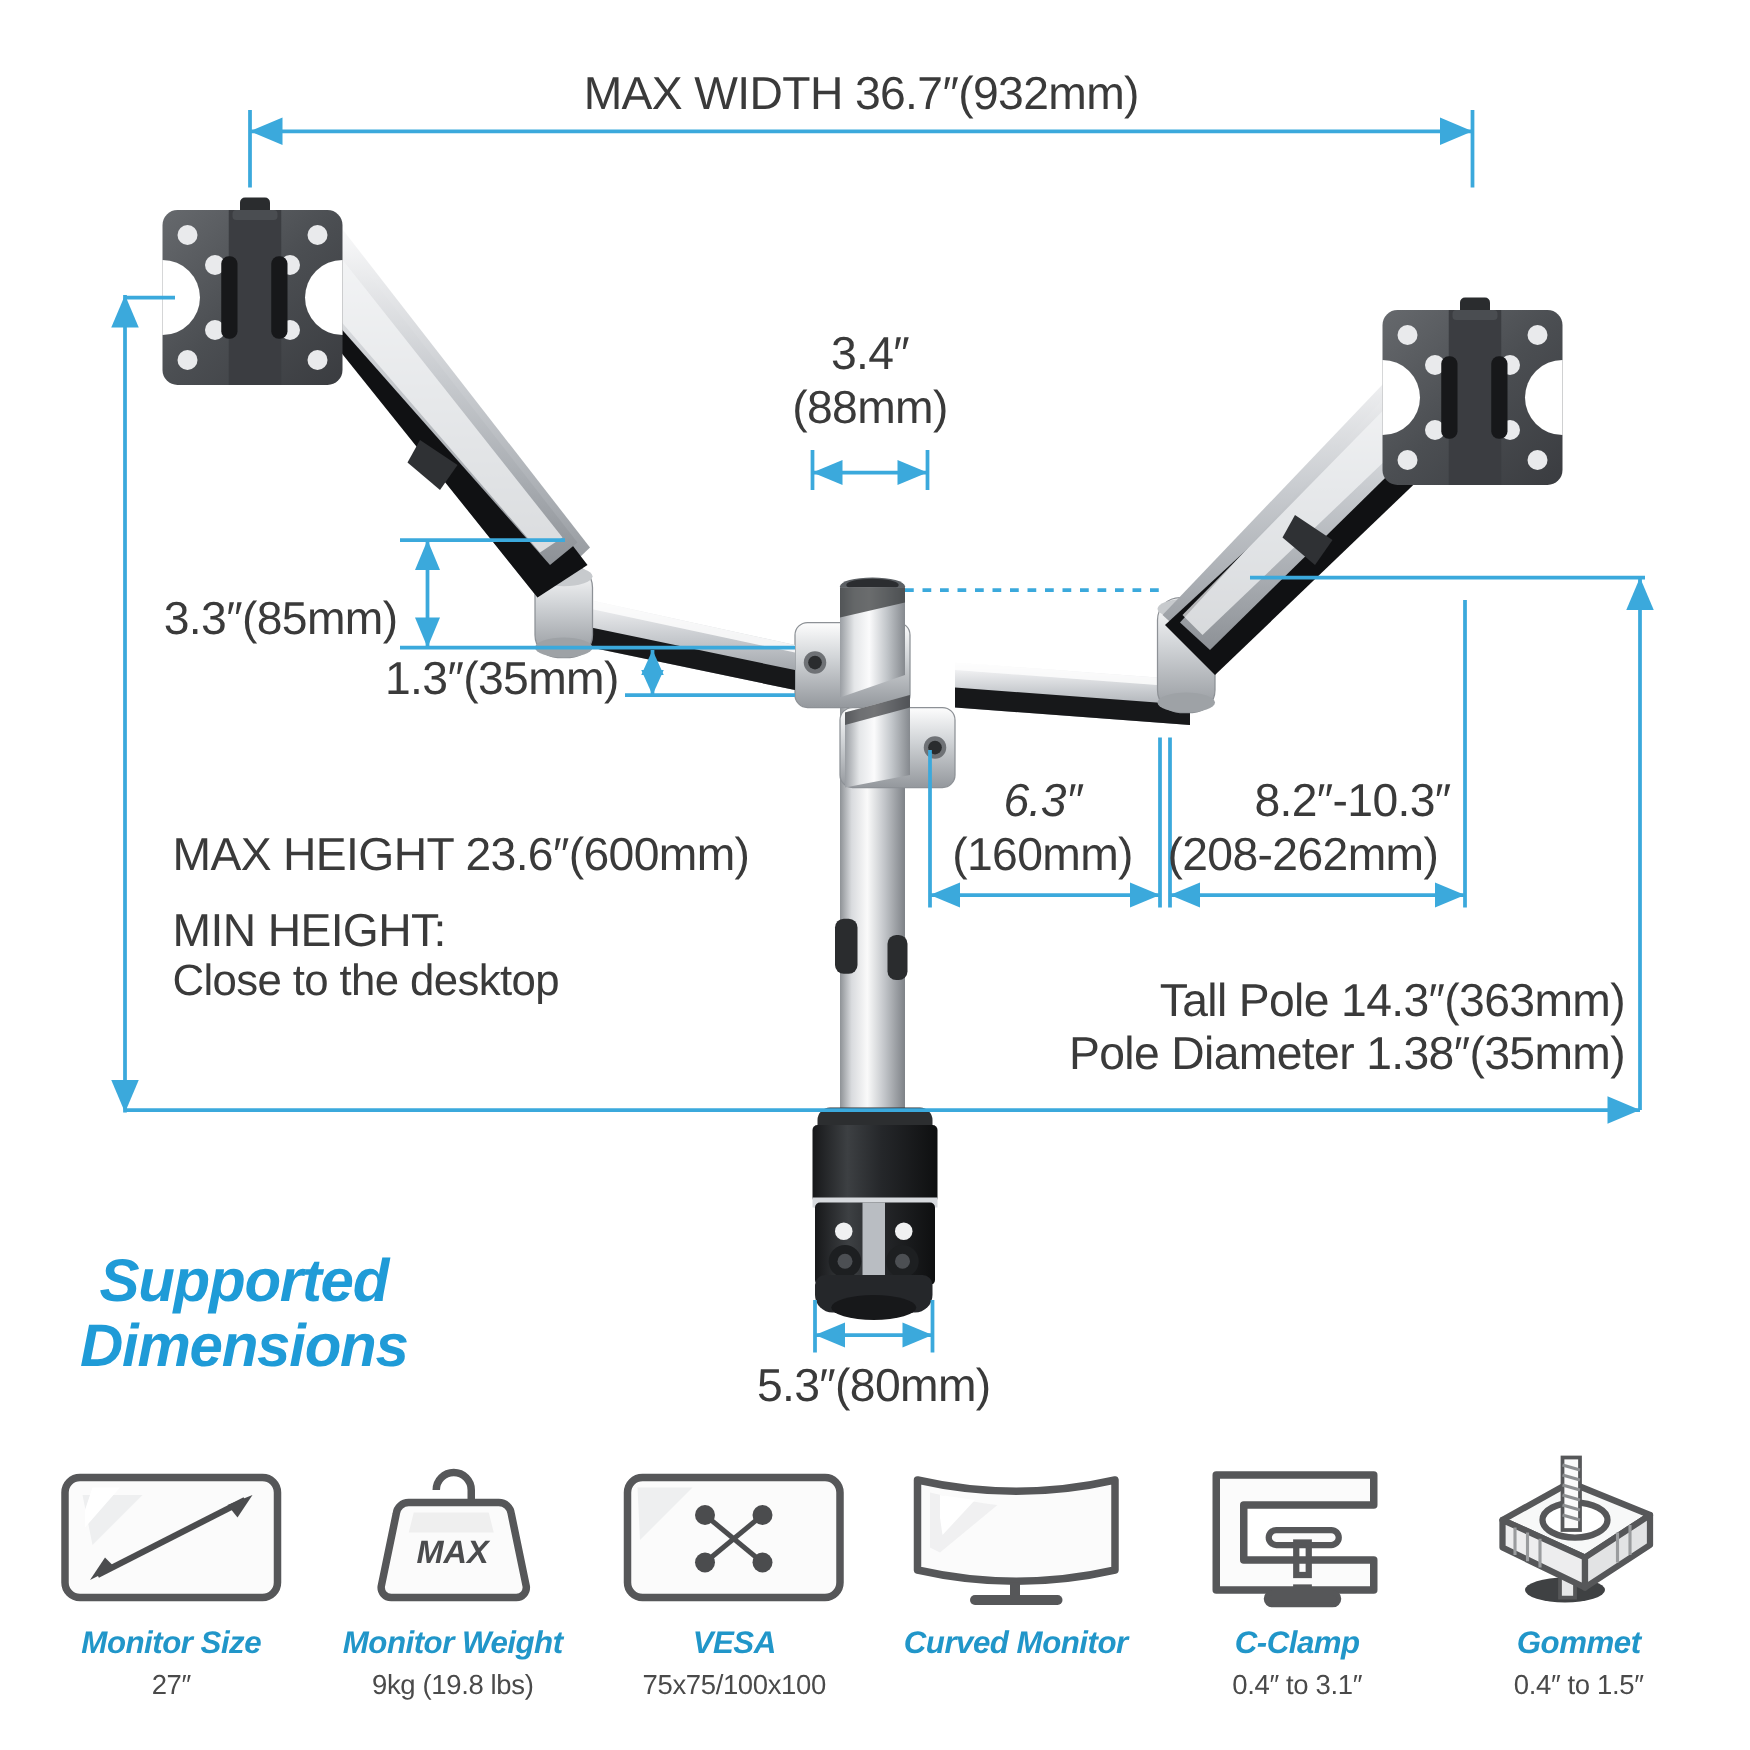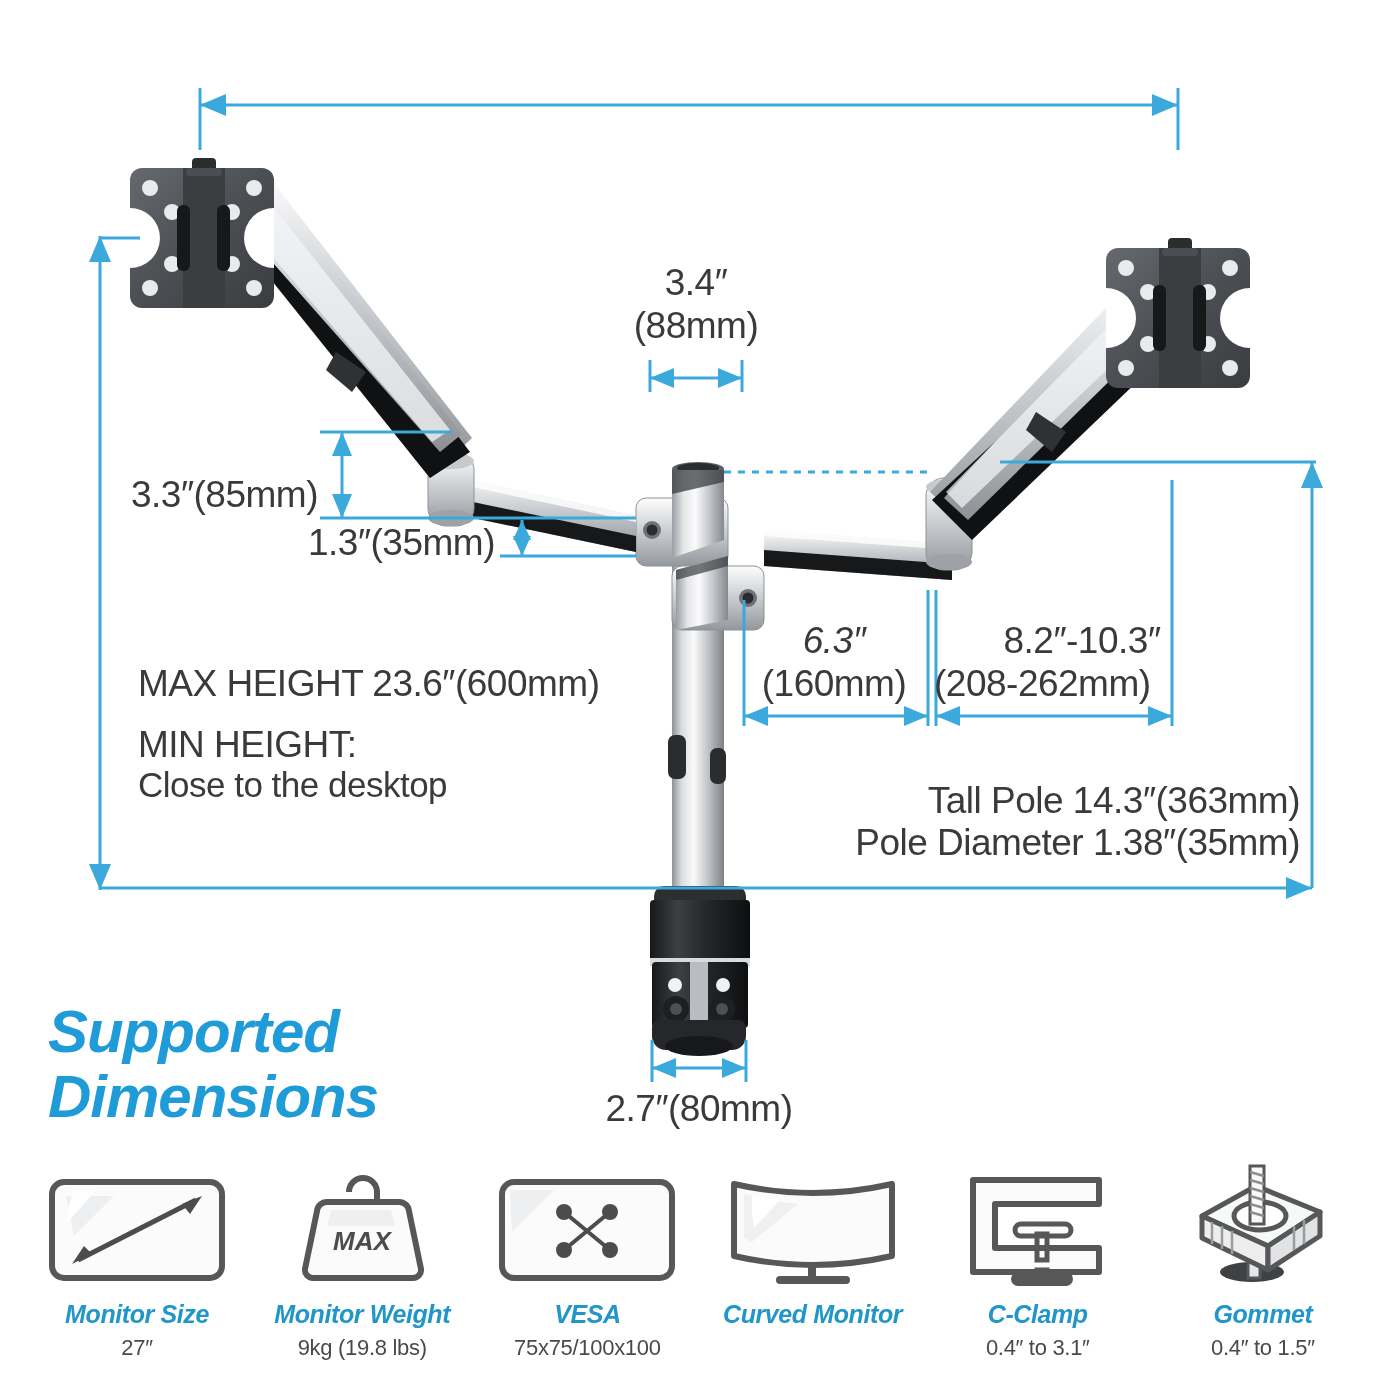--- a/index.html
+++ b/index.html
@@ -27,27 +27,28 @@
   .dim.mid{font-size:35px;}
   .dim.ctr{text-align:center;}
   .dim.right{text-align:right;}
 
   
   #guides{position:absolute;left:0;top:0;width:1400px;height:1400px;pointer-events:none;}
 
   
   .sd-head{
     position:absolute;
-    left:48px; top:1000px;
-    font-size:60px;
+    left:64px; top:1000px;
+    font-size:48px;
     font-weight:bold;
     font-style:italic;
     color:#1F9BD7;
     line-height:1.08;
     letter-spacing:-1px;
+    text-align:center;
   }
 
   
   #iconrow{
     position:absolute;
     left:0; top:1168px;
     width:1400px;
     display:flex;
     justify-content:space-between;
     padding:0 42px;
@@ -311,20 +312,21 @@
       <line x1="652" y1="1040" x2="652" y2="1082"></line>
       <line x1="746" y1="1040" x2="746" y2="1082"></line>
       <line x1="652" y1="1068" x2="746" y2="1068"></line>
       <polygon points="652,1068 676,1058 676,1078" stroke="none"></polygon>
       <polygon points="746,1068 722,1058 722,1078" stroke="none"></polygon>
     </g>
 
     <line x1="724" y1="472" x2="930" y2="472" stroke="#3BA9DC" stroke-width="3" stroke-dasharray="7 7"></line>
   </svg>
 
+  <div class="dim big ctr" style="left:389px;top:54px;width:600px;">MAX WIDTH  36.7″(932mm)</div>
 
   <div class="dim big ctr" style="left:596px;top:262px;width:200px;">3.4″</div>
   <div class="dim big ctr" style="left:596px;top:305px;width:200px;">(88mm)</div>
 
   <div class="dim big right" style="left:0px;top:442px;width:318px;margin-top:32px;">3.3″(85mm)</div>
 
   <div class="dim big right" style="left:0px;top:522px;width:495px;">1.3″(35mm)</div>
 
   <div class="dim big" style="left:138px;top:663px;">MAX HEIGHT 23.6″(600mm)</div>
   <div class="dim big" style="left:138px;top:724px;">MIN HEIGHT:</div>
@@ -332,21 +334,21 @@
 
   <div class="dim big ctr" style="left:736px;top:620px;width:196px;font-style:italic;">6.3″</div>
   <div class="dim big ctr" style="left:736px;top:663px;width:196px;">(160mm)</div>
 
   <div class="dim big ctr" style="left:934px;top:620px;width:240px;margin-left:28px;">8.2″-10.3″</div>
   <div class="dim big ctr" style="left:934px;top:663px;width:204px;">(208-262mm)</div>
 
   <div class="dim big right" style="left:860px;top:780px;width:440px;">Tall Pole 14.3″(363mm)</div>
   <div class="dim big right" style="left:820px;top:822px;width:480px;">Pole Diameter 1.38″(35mm)</div>
 
-  <div class="dim big ctr" style="left:599px;top:1088px;width:200px;">2.7″(80mm)</div>
+  <div class="dim big ctr" style="left:599px;top:1088px;width:200px;">5.3″(80mm)</div>
 
   <div class="sd-head">
     <div>Supported</div>
     <div>Dimensions</div>
   </div>
 
   <div id="iconrow">
 
     <div class="spec">
       <div class="glyph">

